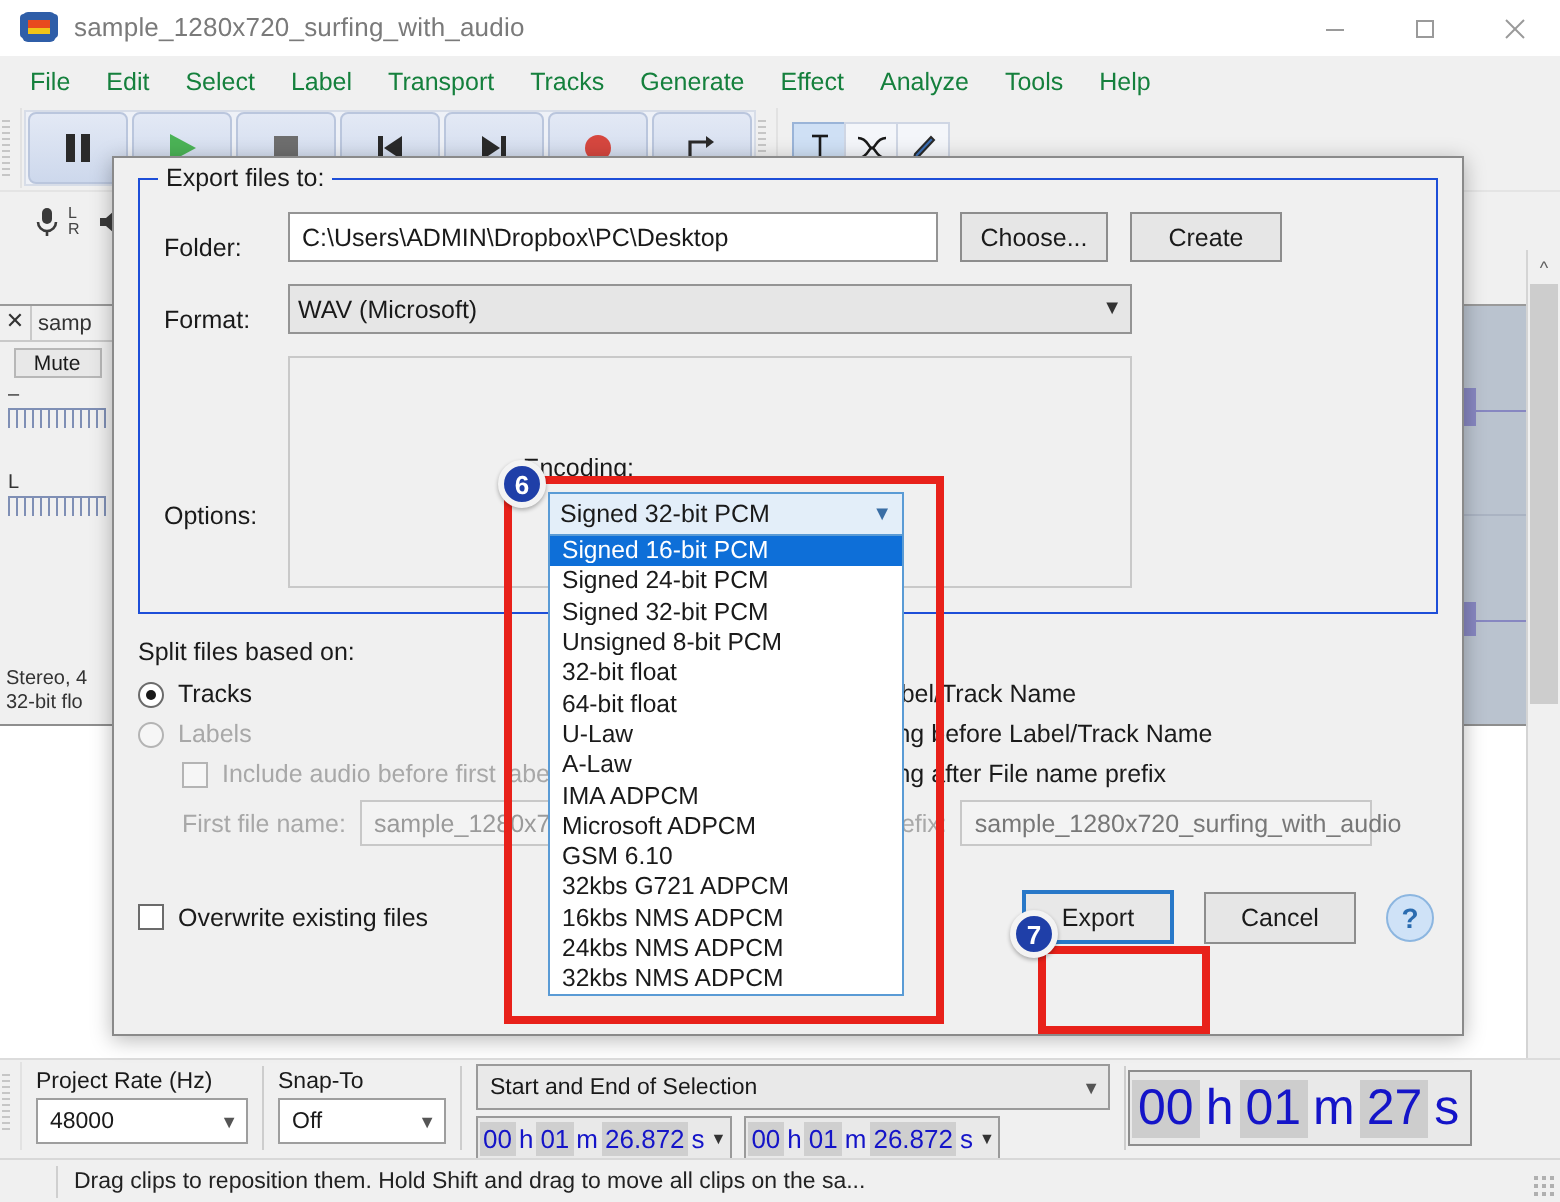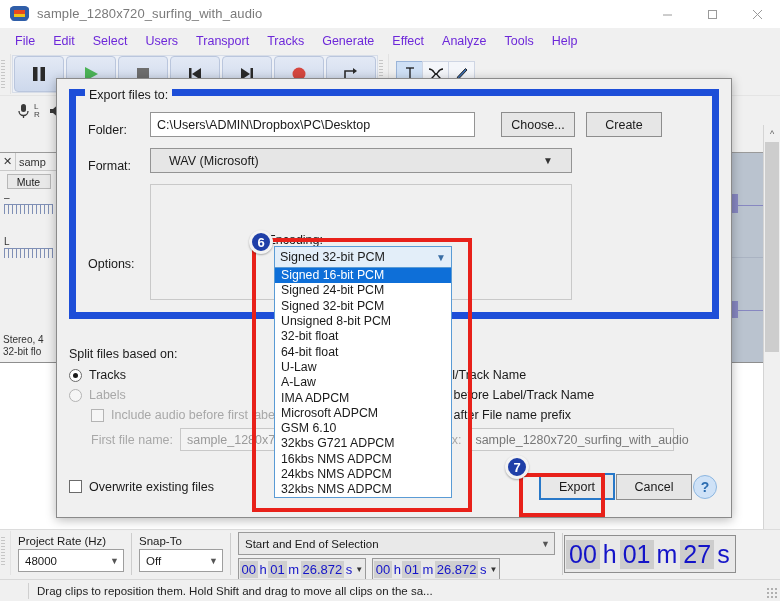--- a/index.html
+++ b/index.html
@@ -33,21 +33,21 @@
   }
   .title-icon::before{ left:-1px; } .title-icon::after{ right:-1px; }
   .title-text { color:#7a7a7a; font-size:13px; letter-spacing:.1px; }
   .win-btns { position:absolute; right:0; top:0; height:28px; display:flex; }
   .win-btn { width:45px; height:28px; display:flex; align-items:center; justify-content:center;
              color:#9a9a9a; font-size:12px; }
   .win-btn svg { display:block; }
 
   .menubar { height:25px; display:flex; align-items:center; padding-left:6px;
              background:#f0f0f0; }
-  .menu-item { padding:3px 9px; font-size:12.5px; color:#6d28d9; }
+  .menu-item { padding:3px 9px; font-size:12.5px; color:#15803d; }
 
   
   .toolbars { height:42px; display:flex; background:#f0f0f0; position:relative; }
   .grip { width:10px; background:
       repeating-linear-gradient(to bottom, #c6c6c6 0 1px, transparent 1px 3px);
       background-position:0 6px; background-repeat:no-repeat; background-size:4px 30px;
       border-right:1px solid #e2e2e2; margin:1px 1px; }
   .tb-group { display:flex; align-items:center; background:#eef1f7;
               border:1px solid #d7dde8; margin:2px 0; }
   .tb-btn { width:50px; height:36px; display:flex; align-items:center; justify-content:center;
@@ -131,30 +131,30 @@
   .dialog { position:absolute; left:56px; top:78px; width:676px; height:440px;
             background:#f0f0f0; border:1px solid #8a8a8a;
             box-shadow:0 2px 10px rgba(0,0,0,.28); }
   .dlg-title { height:32px; background:#ffffff; display:flex; align-items:center;
                position:relative; }
   .dlg-title .t { font-size:13px; color:#1a1a1a; padding-left:12px; }
   .dlg-close { position:absolute; right:0; top:0; width:42px; height:32px;
                display:flex; align-items:center; justify-content:center; color:#444; }
   .dlg-body { position:relative; padding:0 12px; }
 
-  .group { border:7px solid #1d4ed8; position:relative; margin-top:14px; padding:14px 12px 12px; }
+  .group { border:1px solid #1d4ed8; position:relative; margin-top:14px; padding:14px 12px 12px; }
   .group > .legend { position:absolute; top:-8px; left:9px; background:#f0f0f0;
                      padding:0 4px; font-size:12.5px; }
   .frow { display:flex; align-items:flex-end; margin-bottom:11px; }
   .frow:last-child { margin-bottom:0; }
   .flabel { width:62px; font-size:12.5px; }
   .input { height:25px; border:1px solid #949494; background:#fff; font-size:12.5px;
            display:flex; align-items:center; padding:0 6px; }
   .selectbox { height:25px; border:1px solid #949494; background:#e6e6e6; font-size:12.5px;
-               display:flex; align-items:center; justify-content:space-between; padding:0 18px; }
+               display:flex; align-items:center; justify-content:space-between; padding:0 4px; }
   .selectbox .cv { font-size:10px; color:#333; }
   .btn { height:25px; min-width:74px; border:1px solid #8d8d8d; background:#e6e6e6;
          font-size:12.5px; display:flex; align-items:center; justify-content:center; }
   .btn.default { border:2px solid #2878c8; background:#e8e8e8; }
 
   .optsbox { border:1px solid #c9c9c9; background:#f0f0f0; height:116px; position:relative; }
   .opts-label { width:62px; font-size:12.5px; }
   .enc-label { position:absolute; right:248px; top:48px; font-size:12.5px; }
 
   .split-col { width:300px; }
@@ -223,21 +223,21 @@
             <line x1="10" y1="1" x2="1" y2="10" stroke="#9a9a9a" stroke-width="1"></line>
           </svg>
       </div>
     </div>
   </div>
 
   <div class="menubar">
     <div class="menu-item">File</div>
     <div class="menu-item">Edit</div>
     <div class="menu-item">Select</div>
-    <div class="menu-item">Users</div>
+    <div class="menu-item">Label</div>
     <div class="menu-item">Transport</div>
     <div class="menu-item">Tracks</div>
     <div class="menu-item">Generate</div>
     <div class="menu-item">Effect</div>
     <div class="menu-item">Analyze</div>
     <div class="menu-item">Tools</div>
     <div class="menu-item">Help</div>
   </div>
 
   <div class="toolbars">
@@ -445,39 +445,39 @@
 
   <div class="dialog">
 
     <div class="dlg-body">
 
       <div class="group" style="margin-top:10px;padding:16px 12px 12px;">
         <div class="legend">Export files to:</div>
         <div class="frow">
           <div class="flabel">Folder:</div>
           <div class="input" style="width:325px">C:\Users\ADMIN\Dropbox\PC\Desktop</div>
-          <div class="btn" style="margin-left:26px;width:74px">Choose...</div>
+          <div class="btn" style="margin-left:11px;width:74px">Choose...</div>
           <div class="btn" style="margin-left:11px;width:76px">Create</div>
         </div>
         <div class="frow">
           <div class="flabel">Format:</div>
           <div class="selectbox" style="width:422px">
             <span>WAV (Microsoft)</span>
             <span class="cv">▼</span>
           </div>
         </div>
         <div class="frow" style="align-items:center">
           <div class="opts-label" style="padding-top:44px">Options:</div>
           <div class="optsbox" style="width:422px">
             <div class="enc-label">Encoding:</div>
           </div>
         </div>
       </div>
 
-      <div style="display:flex;margin-top:28px;">
+      <div style="display:flex;margin-top:12px;gap:12px;">
         <div class="split-col">
           <div class="subtitle">Split files based on:</div>
           <div class="radio-row">
             <div class="radio on"></div>
             <span>Tracks</span>
           </div>
           <div class="radio-row">
             <div class="radio dim"></div>
             <span class="dimtext">Labels</span>
           </div>
@@ -510,21 +510,21 @@
             <div class="prefix-inp">sample_1280x720_surfing_with_audio</div>
           </div>
         </div>
       </div>
 
       <div style="display:flex;margin-top:22px">
         <div class="check-row" style="margin-bottom:0">
           <div class="check"></div>
           <span>Overwrite existing files</span>
         </div>
-        <div style="margin-left:auto;display:flex;align-items:center;gap:1px;padding-right:2px">
+        <div style="margin-left:auto;display:flex;align-items:center;gap:15px;padding-right:2px">
           <div class="btn default" style="width:76px;height:27px">Export</div>
           <div class="btn" style="width:76px;height:26px">Cancel</div>
           <div class="helpbtn">?</div>
         </div>
       </div>
     </div>
   </div>
 
   <div class="combo-open">
     <div class="combo-head">

